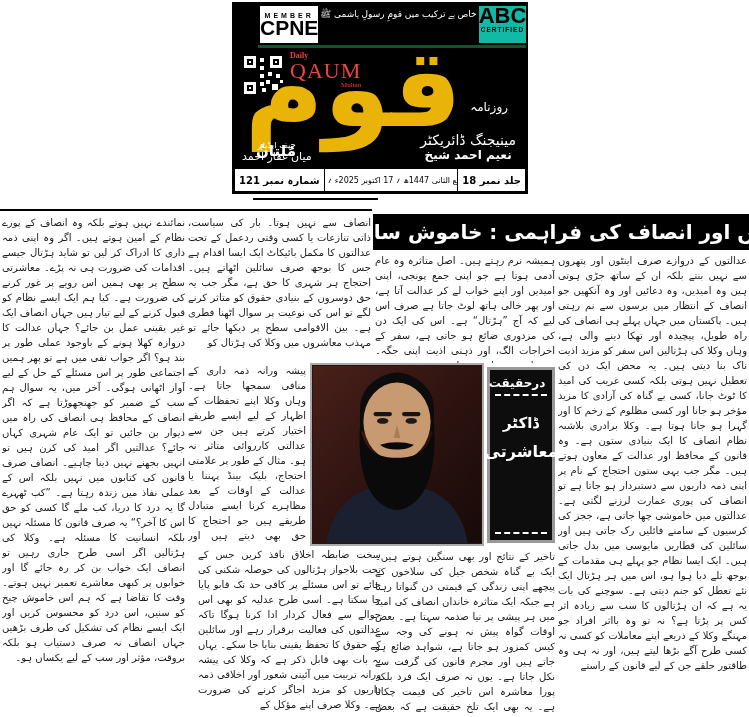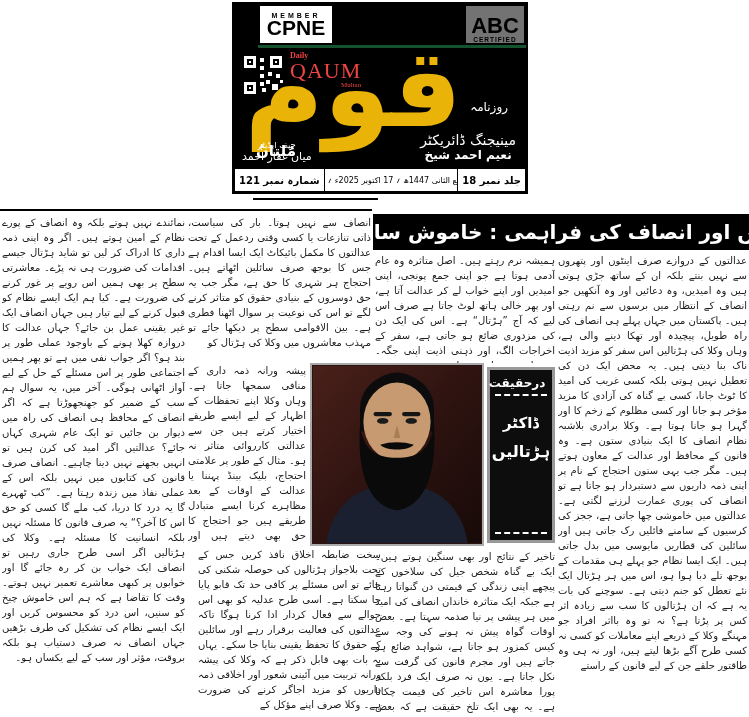--- a/index.html
+++ b/index.html
@@ -20,22 +20,22 @@
     font-family:"Liberation Sans", sans-serif;
   }
   .badge-cpne .b1 { font-size:7px; font-weight:bold; letter-spacing:3px; }
   .badge-cpne .b2 { font-size:21px; font-weight:bold; line-height:0.9; }
   .slogan { flex:1; display:flex; flex-direction:column; direction:rtl; text-align:center; }
   .slogan .s1 { flex:1; background:#000; color:#fff; font-size:9px; line-height:20px;
     white-space:nowrap; overflow:hidden; }
   .slogan .s2 { flex:1; background:#f2f2f2; color:#000; font-size:8px; line-height:20px;
     border:1px solid #000; white-space:nowrap; overflow:hidden; }
   .badge-abc {
-    width:62px; background:#737373; color:#000; border:2px solid #000;
-    display:flex; flex-direction:column; align-items:center; justify-content:flex-end;
+    width:62px; background:#14b8a6; color:#000; border:2px solid #000;
+    display:flex; flex-direction:column; align-items:center; justify-content:flex-start;
     font-family:"Liberation Sans", sans-serif;
   }
   .badge-abc .b1 { font-size:22px; font-weight:bold; line-height:0.9; }
   .badge-abc .b2 { font-size:6.5px; font-weight:bold; letter-spacing:1px; }
   .mast-main { position:relative; height:120px; background:#000; }
   .qr { position:absolute; left:8px; top:6px; width:42px; height:42px; }
   .brand-latin { position:absolute; left:56px; top:4px; color:#ef4444;
     font-family:"Liberation Serif", serif; line-height:1; }
   .brand-latin .d { font-size:8px; font-weight:bold; }
   .brand-latin .q { font-size:22px; letter-spacing:1px; }
@@ -106,20 +106,21 @@
 
 <div class="page">
 
   <div class="masthead">
     <div class="mast-top">
       <div class="badge-cpne">
         <span class="b1">MEMBER</span>
         <span class="b2">CPNE</span>
       </div>
       <div class="slogan">
+        <div class="s1">خاص ہے ترکیب میں قومِ رسولِ ہاشمی ﷺ</div>
       </div>
       <div class="badge-abc">
         <span class="b1">ABC</span>
         <span class="b2">CERTIFIED</span>
       </div>
     </div>
 
     <div class="mast-main">
       <svg class="qr" viewBox="0 0 42 42" aria-hidden="true">
         <rect x="0" y="0" width="42" height="42" fill="#000"></rect>
@@ -216,17 +217,17 @@
 
       <path d="M28 36 C26 66 34 86 50 88 C66 86 74 66 72 36 C70 52 62 56 50 56 C38 56 30 52 28 36 Z" fill="#0a0a0a"></path>
 
       <path d="M40 48 C46 46 54 46 60 48 C56 52 44 52 40 48 Z" fill="#0a0a0a"></path>
     </svg>
   </div>
 
   <div class="byline-box">
     <div class="kicker">درحقیقت</div>
     <div class="nm1">ڈاکٹر</div>
-    <div class="nm2">ہڑتالیں</div>
+    <div class="nm2">معاشرتی</div>
     <div class="dash"></div>
   </div>
 
 </div>
 
 </body></html>

